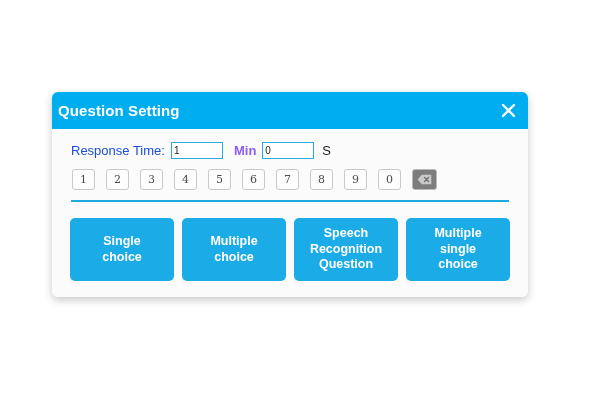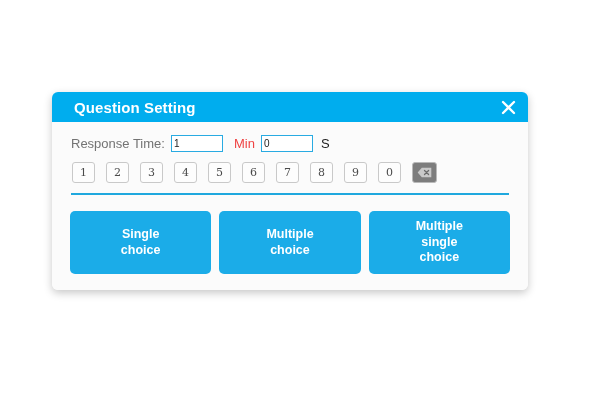--- a/index.html
+++ b/index.html
@@ -26,26 +26,26 @@
     left: 52px;
     top: 92px;
     width: 476px;
     background: #fbfbfb;
     border-radius: 6px;
     box-shadow: 0 3px 9px rgba(0,0,0,0.22);
     overflow: hidden;
   }
 
   .titlebar {
-    height: 30px;
+    height: 37px;
     background: #00ADEE;
     display: flex;
     align-items: center;
     justify-content: space-between;
-    padding: 0 10px 0 22px;
+    padding: 0 10px 0 6px;
     box-sizing: border-box;
   }
   .title-text {
     color: #ffffff;
     font-size: 15px;
     font-weight: bold;
     letter-spacing: 0.1px;
     line-height: 1;
   }
   .close-btn {
@@ -68,40 +68,41 @@
   .resp-row {
     display: flex;
     align-items: center;
     gap: 0px;
     height: 20px;
     margin-bottom: 9px;
     padding-left: 5px;
   }
   .resp-label {
     font-size: 13px;
-    color: #737373;
+    color: #1d4ed8;
     white-space: nowrap;
   }
   .num-input {
     width: 52px;
     height: 17px;
     border: 1px solid #29ABE2;
     background: #ffffff;
     font-size: 10px;
     color: #222222;
     font-family: "Liberation Sans", sans-serif;
     padding: 0 2px;
     margin-left: 6px;
     box-sizing: border-box;
     outline: none;
   }
   .unit-min {
     font-size: 13px;
-    color: #ef4444;
+    color: #8b5cf6;
     margin-left: 11px;
+    font-weight: bold;
   }
   .unit-s {
     font-size: 13px;
     color: #1c1c1c;
     margin-left: 8px;
   }
 
   
   .keypad {
     display: flex;
@@ -219,20 +220,23 @@
         </div>
       </div>
 
       <div class="divider"></div>
 
       <div class="btn-row">
         <button class="qbtn">Single
 choice</button>
         <button class="qbtn">Multiple
 choice</button>
+        <button class="qbtn">Speech
+Recognition
+Question</button>
         <button class="qbtn">Multiple
 single
 choice</button>
       </div>
 
     </div>
   </div>
 </div>
 
 </body></html>

